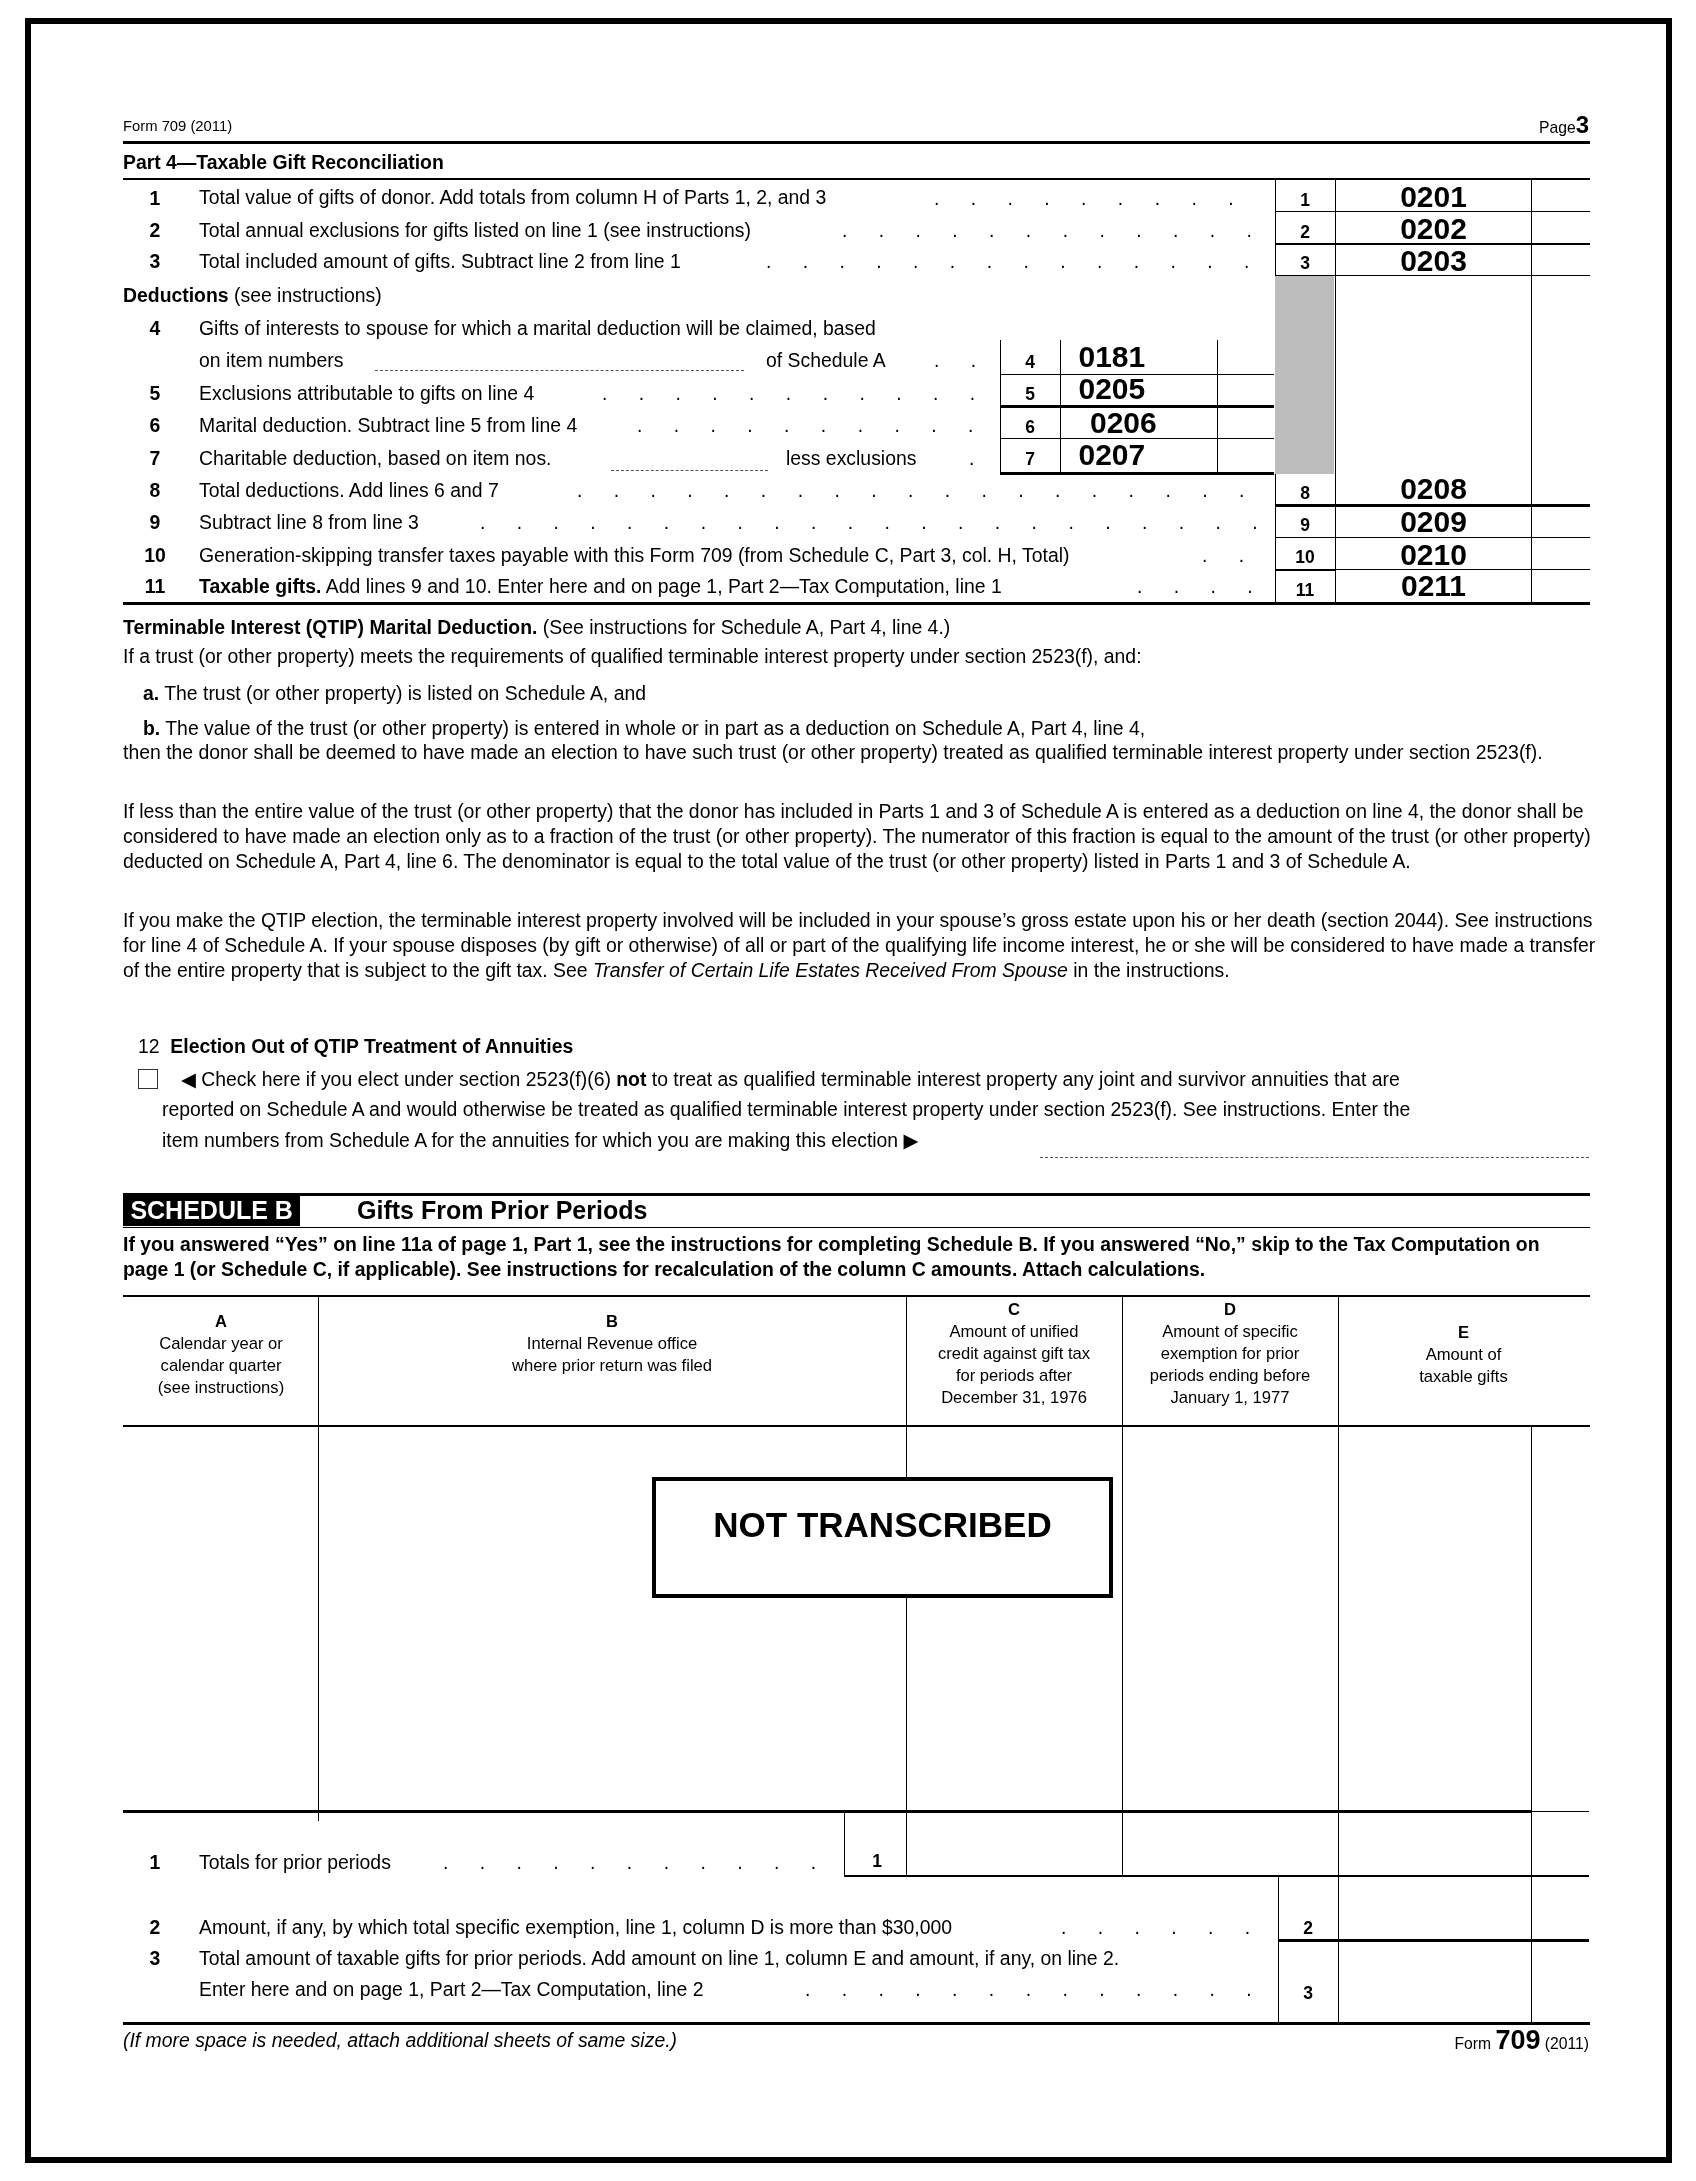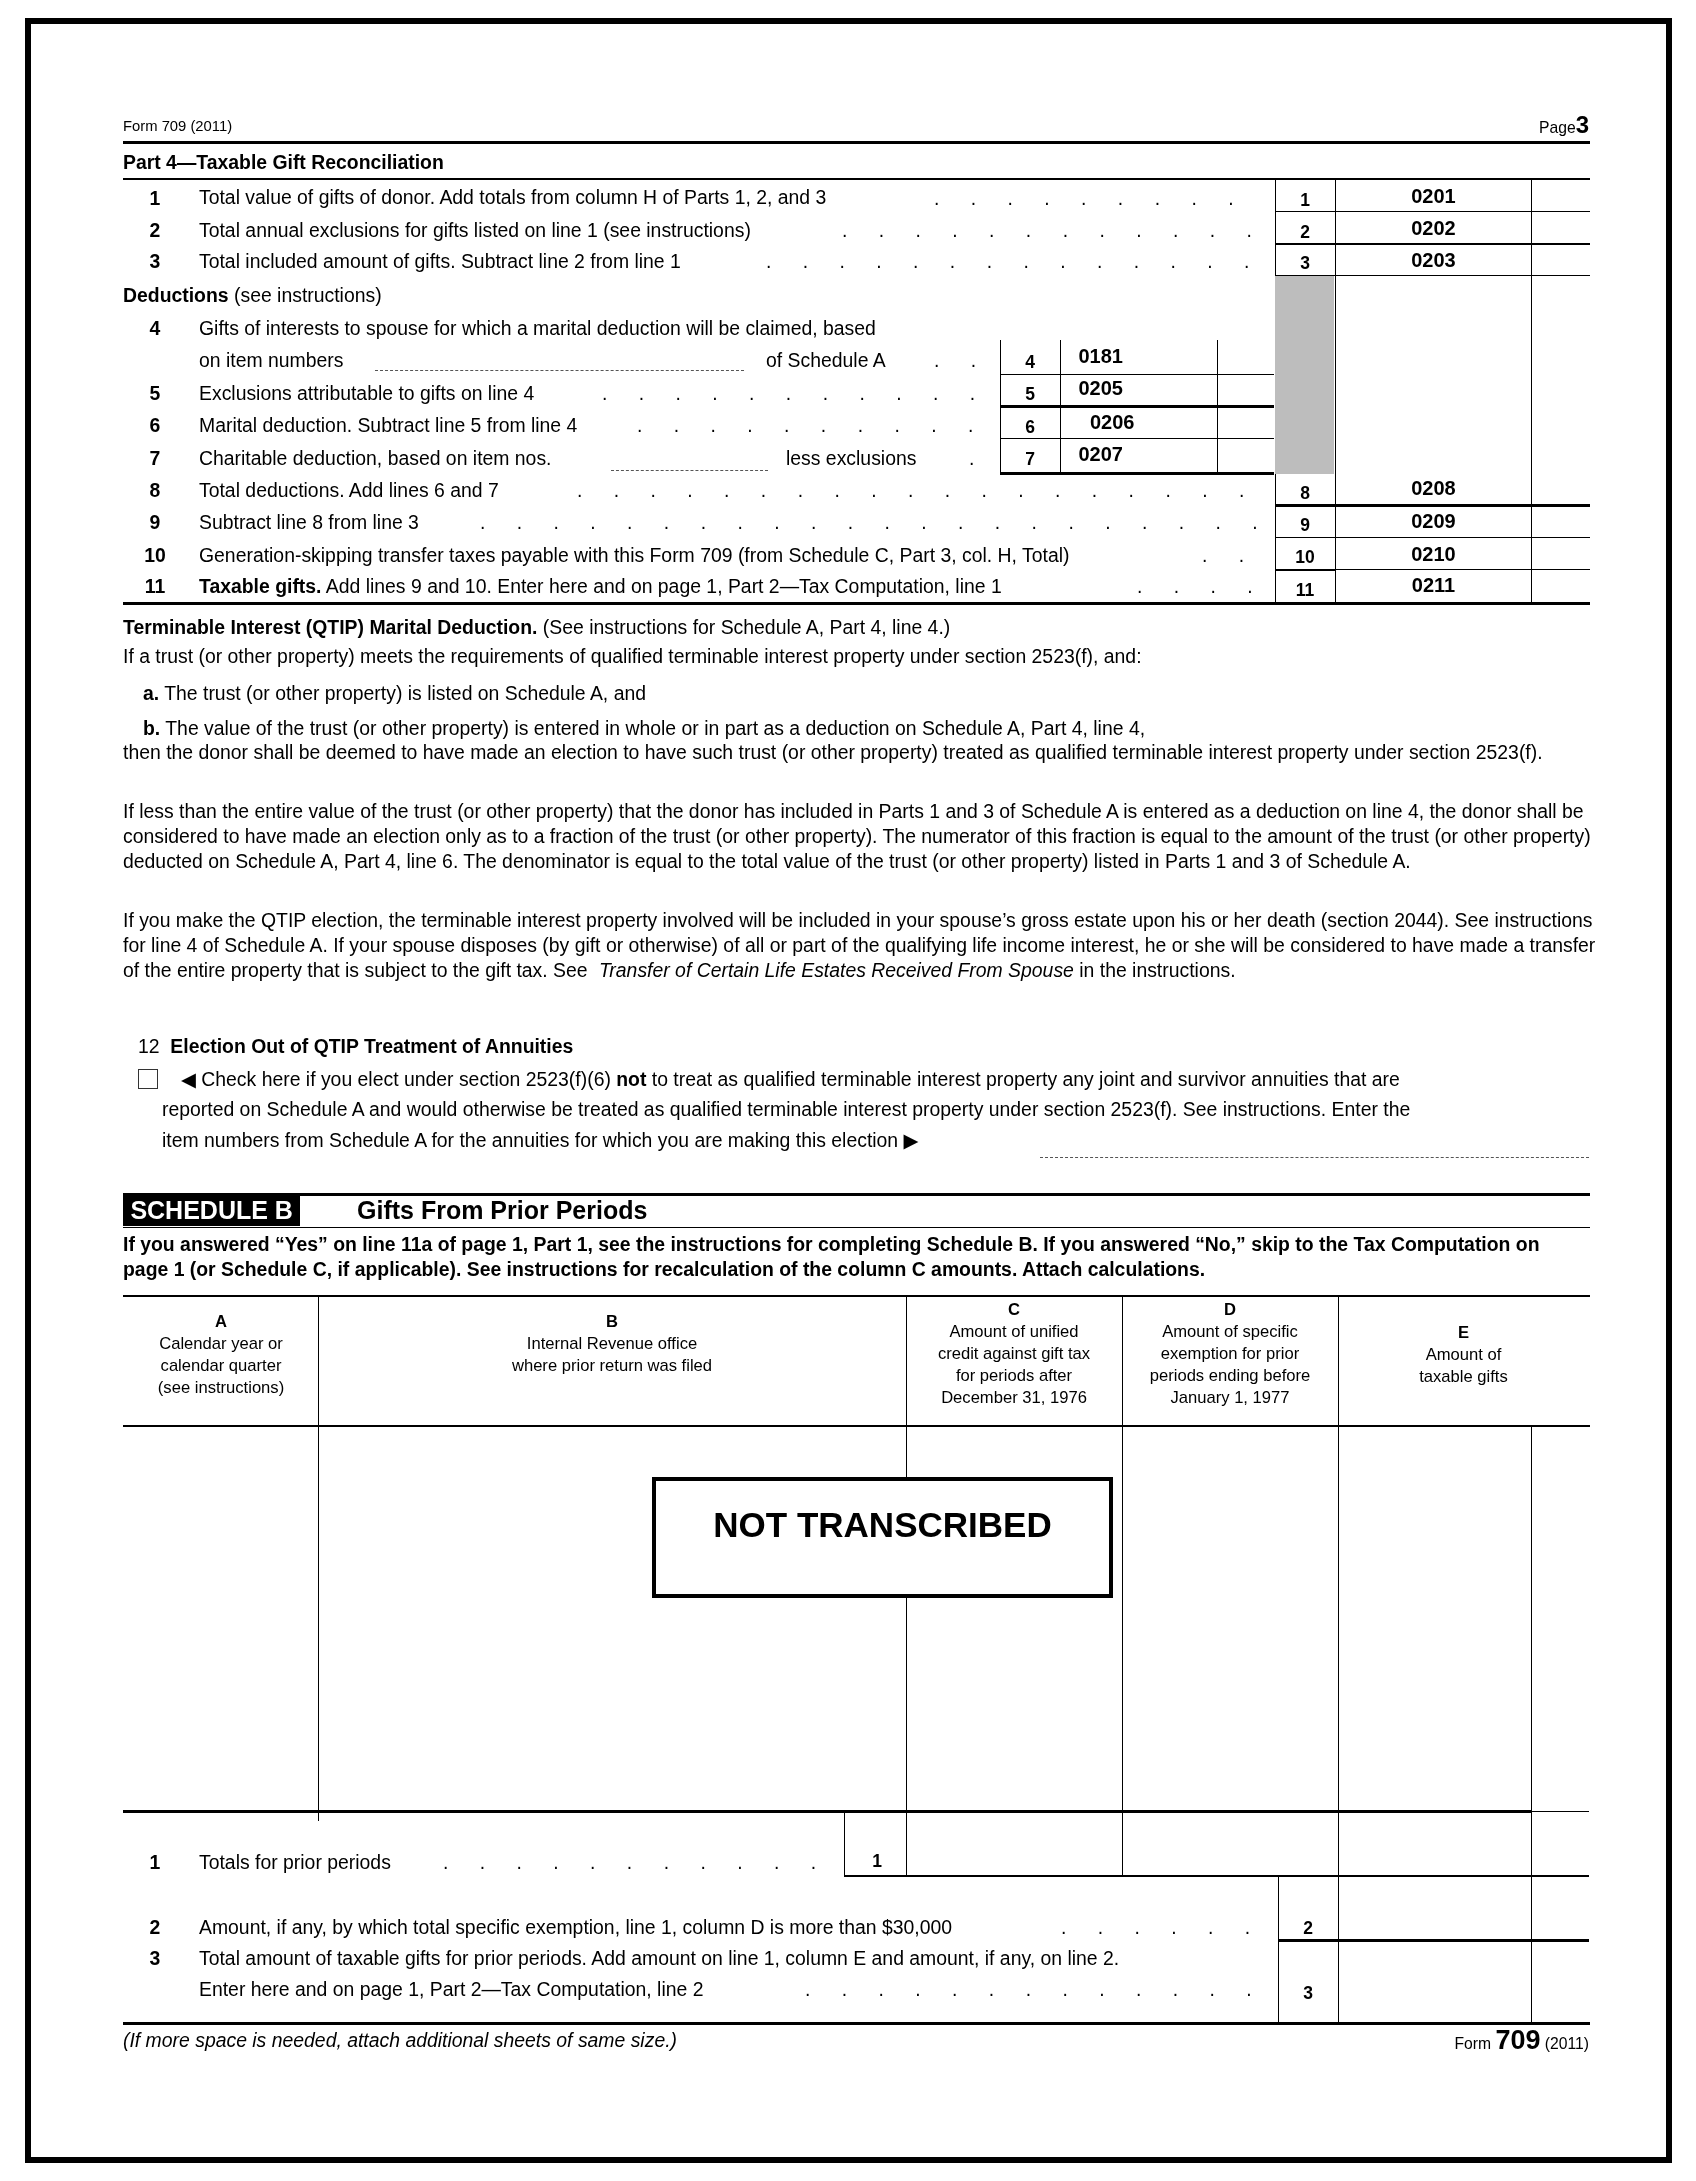--- a/index.html
+++ b/index.html
@@ -8,25 +8,25 @@
   .abs { position:absolute; }
   .t { font-size:19.4px; line-height:22px; white-space:nowrap; }
   .small { font-size:14.8px; }
   .bold { font-weight:bold; }
   .hline { position:absolute; background:#000; height:0.9px; }
   .vline { position:absolute; background:#000; width:0.9px; }
   .thick { height:2.8px; }
   .med { height:1.8px; }
   .lnum { position:absolute; font-size:19.4px; font-weight:bold; width:28px; text-align:center; }
   .boxnum { position:absolute; font-size:17.5px; font-weight:bold; text-align:center; }
-  .val { position:absolute; font-size:20px; font-weight:bold; text-align:center; line-height:31px; letter-spacing:0px; }
+  .val { position:absolute; font-size:30px; font-weight:bold; text-align:center; line-height:31px; letter-spacing:0px; }
   .dots { position:absolute; font-size:19.4px; letter-spacing:13px; color:#000; white-space:nowrap; overflow:hidden; }
   .shade { position:absolute; background:#bdbdbd; }
   .para { position:absolute; left:123px; width:1477px; font-size:19.4px; line-height:25px; }
-  .para i { font-style:italic;margin-left:6px; }
+  .para i { font-style:italic; }
   .dash { position:absolute; border-bottom:0.9px dashed #555; height:0.9px; }
   .colhead { position:absolute; text-align:center; font-size:16.6px; line-height:22px; }
   .colhead b { font-size:16.6px; }
   .sched-tag { position:absolute; background:#000; color:#fff; font-weight:bold; font-size:25px; padding:0 7.4px; line-height:31px; }
   .nt-box { position:absolute; border:4.6px solid #000; background:#fff; font-weight:bold; font-size:35px; text-align:center; box-sizing:border-box; }
   .checkbox { position:absolute; width:20px; height:20px; border:1.8px solid #333; box-sizing:border-box; background:#fff; }
 </style>
 </head>
 <body>
 

